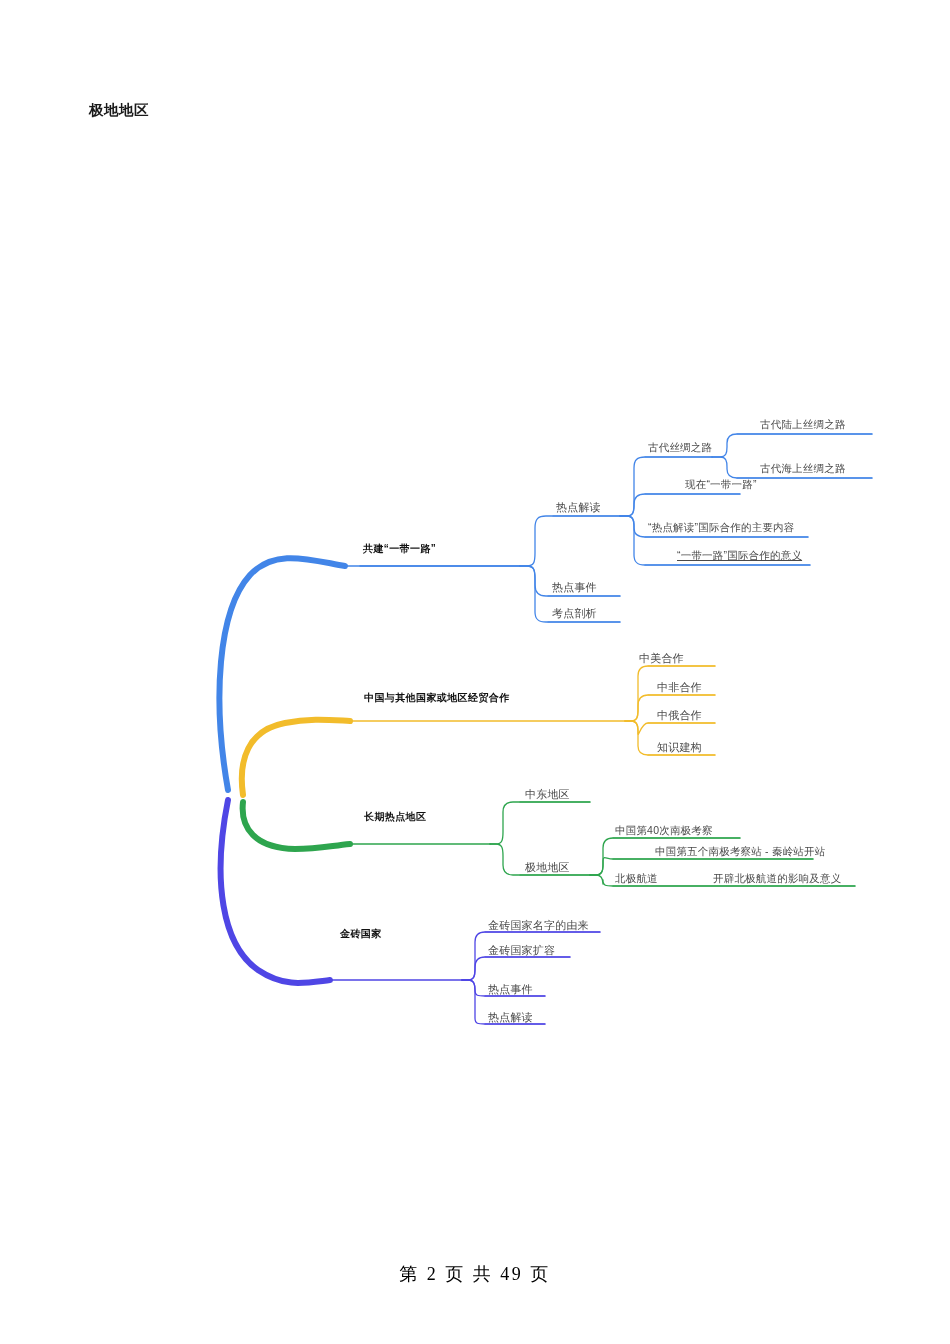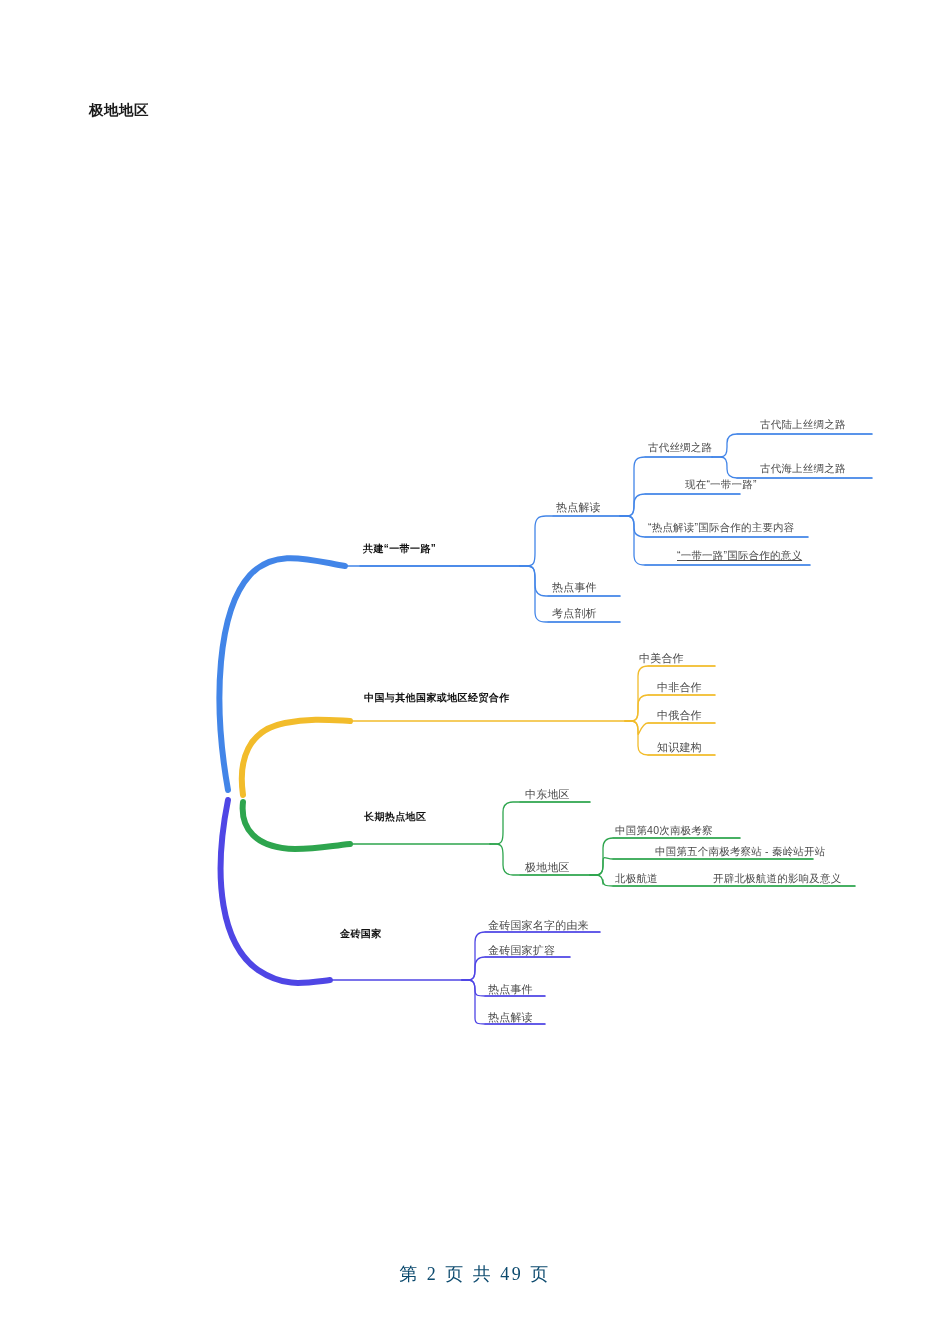--- a/index.html
+++ b/index.html
@@ -32,21 +32,21 @@
 
   
   .doc-footer {
     position: absolute;
     left: 0;
     top: 1262px;
     width: 950px;
     text-align: center;
     font-family: "Liberation Serif", "DejaVu Serif", serif;
     font-size: 18px;
-    color: #0c4a6e;
+    color: #000000;
     letter-spacing: 2.5px;
     white-space: nowrap;
   }
 
   
   #mindmap {
     position: absolute;
     left: 0;
     top: 0;
     width: 950px;

